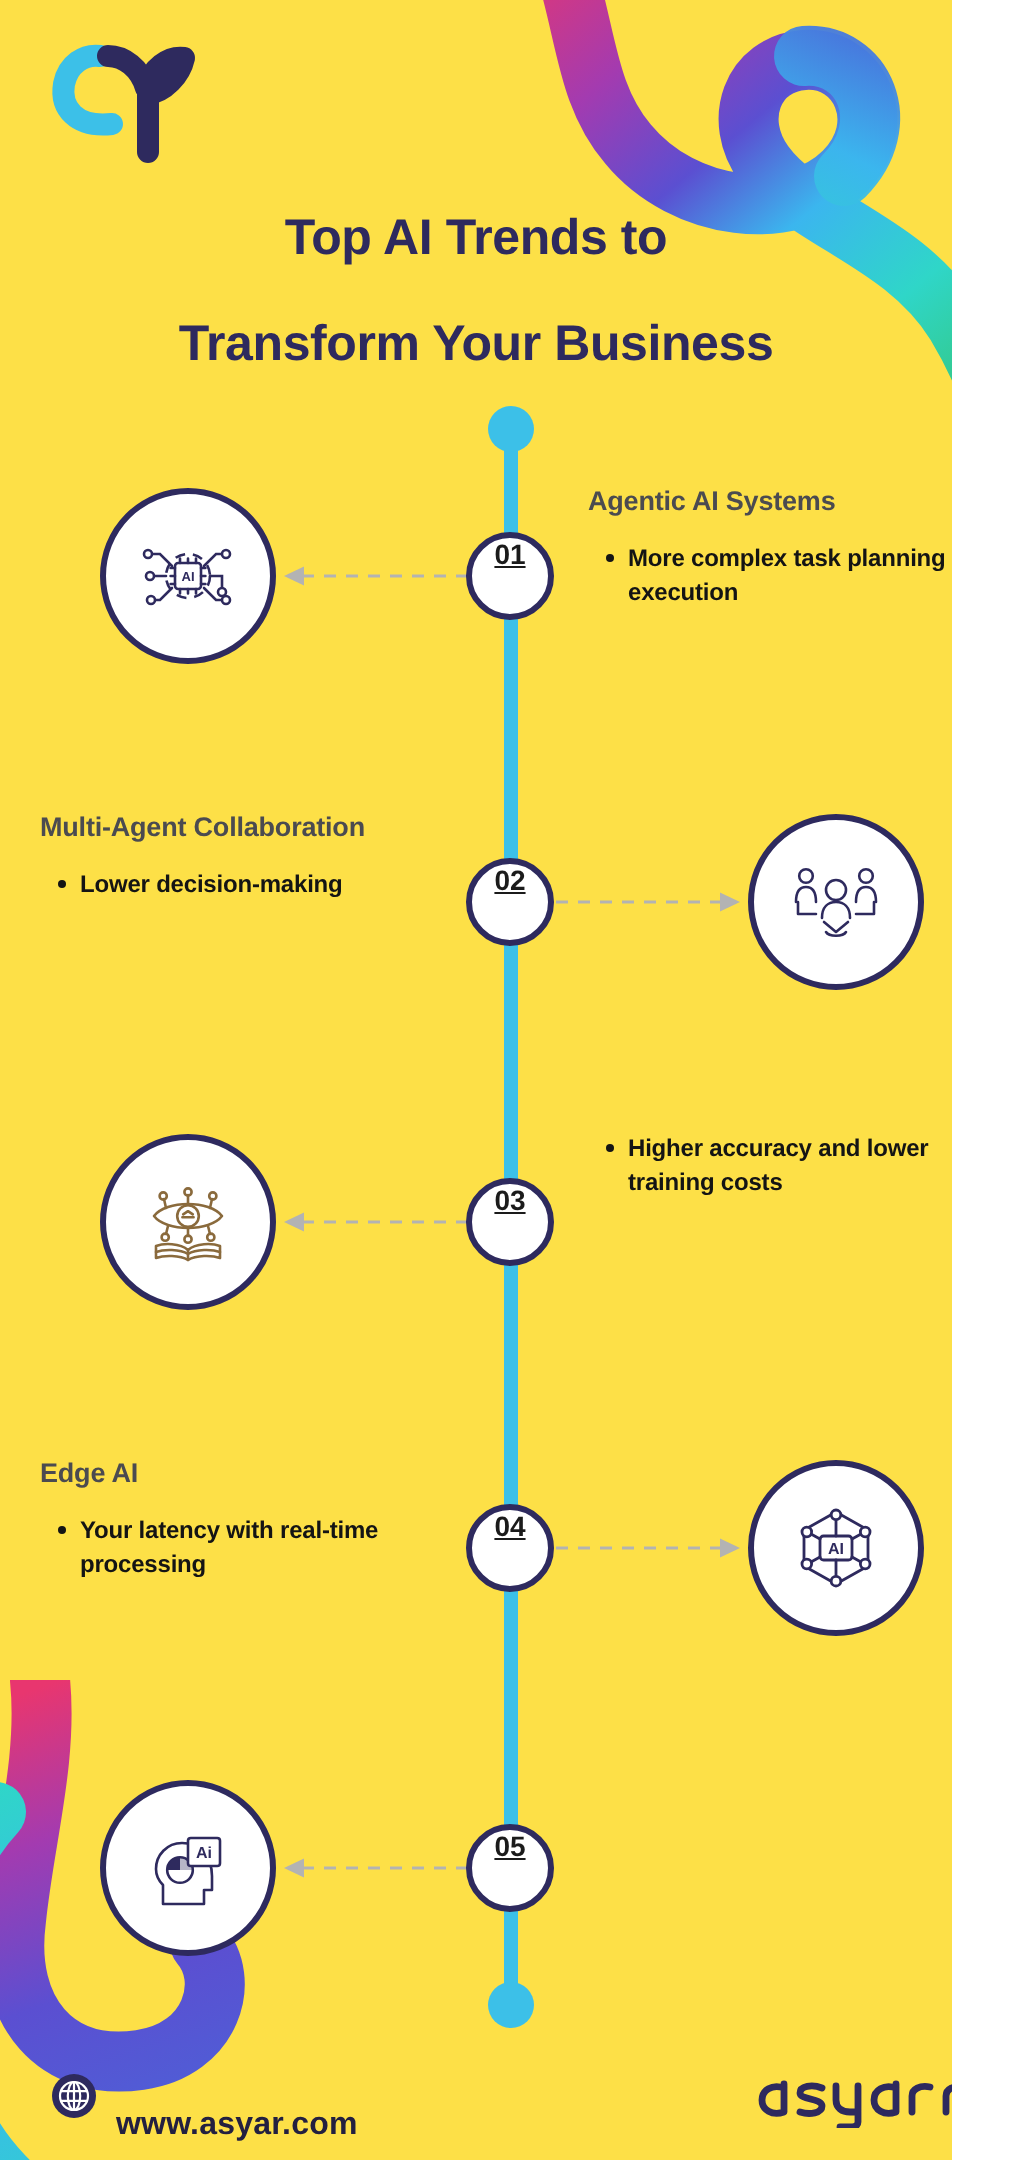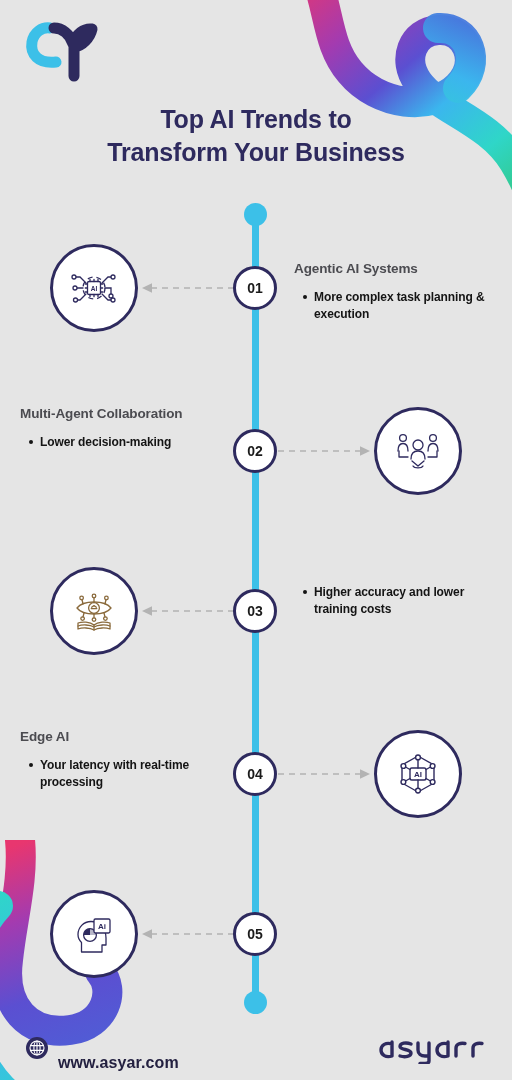--- a/index.html
+++ b/index.html
@@ -3,21 +3,21 @@
 <meta charset="utf-8">
 <style>
   html,body{margin:0;padding:0;}
   body{
     width:512px;height:1080px;
     background:#ffffff;
     font-family:"Liberation Sans", sans-serif;
     overflow:hidden;
     position:relative;
   }
-  .page{position:relative;width:512px;height:1080px;overflow:hidden;background:#e5e5e5;}
+  .page{position:relative;width:476px;height:1080px;overflow:hidden;background:#fde047;}
 
   
   .deco{position:absolute;pointer-events:none;}
   #deco-top{top:-14px;right:-30px;width:290px;height:240px;}
   #deco-bottom{bottom:-40px;left:-80px;width:250px;height:280px;}
 
   
   #logo{position:absolute;left:18px;top:18px;width:96px;height:64px;}
 
   
@@ -25,63 +25,64 @@
     position:absolute;left:0;right:0;top:103px;
     text-align:center;
     color:#2e2a5e;
     font-weight:bold;
     font-size:25px;
     line-height:33px;
     letter-spacing:-0.2px;
     padding:0 28px;
     box-sizing:border-box;
   }
-  .title .l2{display:block;}
+  .title .l2{display:block;margin-top:20px;}
 
   
   #timeline-axis{
     position:absolute;left:252px;top:210px;width:7px;height:795px;
     background:#3cc0e8;border-radius:4px;
   }
   .axis-dot{
     position:absolute;left:244px;width:23px;height:23px;border-radius:50%;
     background:#3cc0e8;
   }
   #axis-dot-top{top:203px;}
   #axis-dot-bottom{top:991px;}
 
   
   .row{position:absolute;left:0;width:512px;height:130px;}
   .node{
     position:absolute;left:233px;top:41px;
     width:44px;height:44px;border-radius:50%;
     background:#ffffff;border:3.5px solid #2e2a5e;
     box-sizing:border-box;
-    display:flex;align-items:center;justify-content:center;
+    display:flex;justify-content:center;
     font-weight:bold;font-size:14px;color:#1b1b1b;
     z-index:4;
+    text-decoration:underline;
   }
   .icon-circle{
     position:absolute;top:19px;
     width:88px;height:88px;border-radius:50%;
     background:#ffffff;border:3.5px solid #2e2a5e;
     box-sizing:border-box;
     display:flex;align-items:center;justify-content:center;
     z-index:3;
   }
   .icon-circle.left{left:50px;}
   .icon-circle.right{left:374px;}
   .icon-circle svg{display:block;}
 
   .connector{position:absolute;top:55px;height:16px;z-index:2;}
   .connector.left{left:138px;width:98px;}
   .connector.right{left:276px;width:98px;}
 
   .textblock{position:absolute;top:18px;width:200px;}
-  .textblock.right-side{left:294px;text-align:left;margin-top:18px;}
+  .textblock.right-side{left:294px;text-align:left;}
   .textblock.left-side{left:20px;text-align:left;}
   .tb-head{
     color:#4b4b50;font-size:13.5px;font-weight:bold;
     letter-spacing:-0.1px;margin:0 0 12px 0;line-height:16px;
   }
   .textblock.left-side .tb-head{text-align:left;}
   .tb-list{margin:0;padding:0 0 0 20px;list-style:none;}
   .tb-list li{
     position:relative;
     color:#141414;font-size:12px;font-weight:bold;

